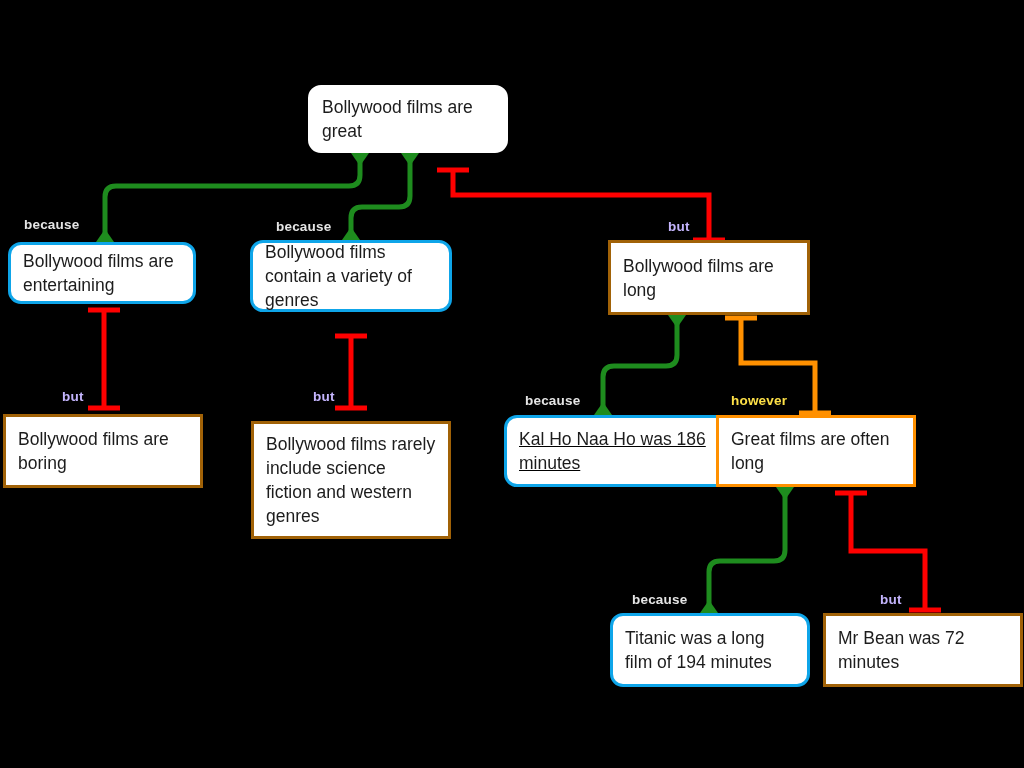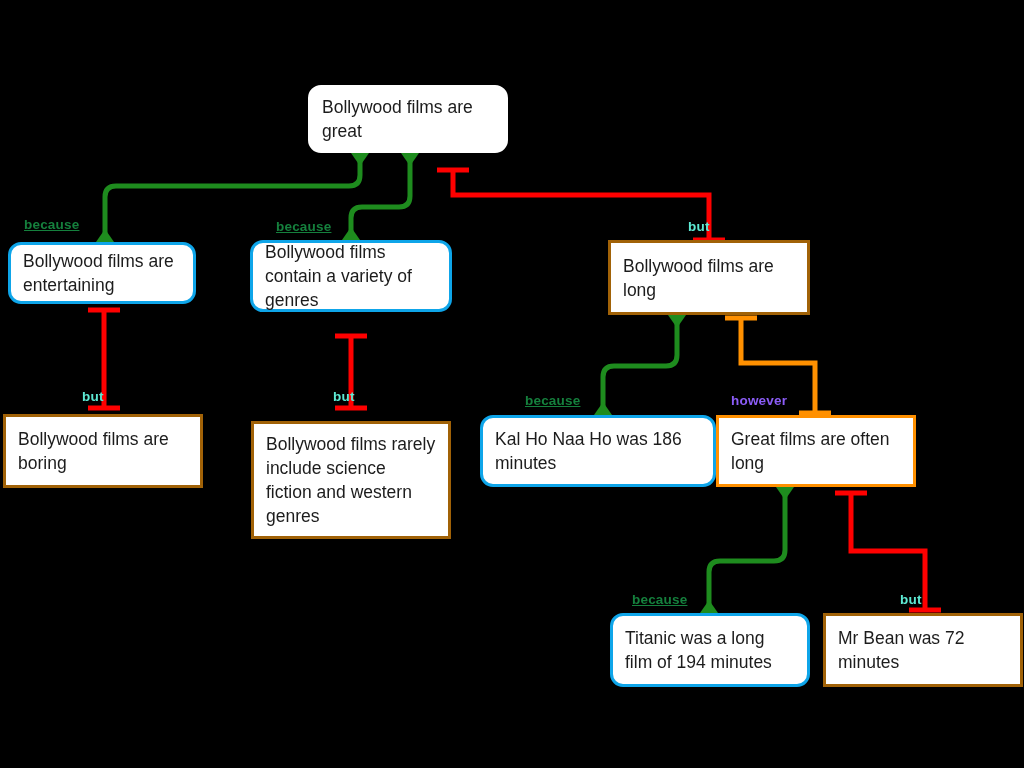--- a/index.html
+++ b/index.html
@@ -10,23 +10,23 @@
   .node{position:absolute;background:#fff;box-sizing:border-box;
         display:flex;align-items:center;}
   .node .txt{font-size:17.5px;line-height:24px;color:#1c1c1c;
              padding:0 12px;width:100%;}
   .n-green{border:3px solid #0ea5e9;border-radius:13px;}
   .n-red{border:3px solid #a16207;border-radius:0;}
   .n-orange{border:3px solid #ff9000;border-radius:0;}
   .n-root{border:2px solid #ffffff;border-radius:13px;}
   .conn-label{position:absolute;font-size:13.5px;font-weight:bold;
               letter-spacing:.2px;white-space:nowrap;}
-  .lbl-green{color:#15803d;text-decoration:underline;}
-  .lbl-red{color:#5eead4;margin-left:20px;}
-  .lbl-orange{color:#8b5cf6;}
+  .lbl-green{color:#e5e5e5;}
+  .lbl-red{color:#c4b5fd;}
+  .lbl-orange{color:#fde047;}
 </style>
 </head>
 <body>
 
 <div id="stage">
   <svg id="wires" viewBox="0 0 1024 768" xmlns="http://www.w3.org/2000/svg">
       <g>
         <path d="M360,153 L360,175 Q360,186 349,186 L116,186 Q105,186 105,197 L105,242" fill="none" stroke="#1e8c1e" stroke-width="5" stroke-linecap="butt"></path>
         <polygon points="96,242 114,242 105,229" fill="#1e8c1e"></polygon>
         <polygon points="351,153 369,153 360,166" fill="#1e8c1e"></polygon>
@@ -84,21 +84,21 @@
       </div>
       <div class="node n-red" style="left: 608px; top: 240px; width: 202px; height: 75px;">
         <div class="txt">Bollywood films are long</div>
       </div>
       <div class="node n-red" style="left: 3px; top: 414px; width: 200px; height: 74px;">
         <div class="txt">Bollywood films are boring</div>
       </div>
       <div class="node n-red" style="left: 251px; top: 414px; width: 200px; height: 118px; margin-top: 7px;">
         <div class="txt">Bollywood films rarely include science fiction and western genres</div>
       </div>
-      <div class="node n-green" style="left: 480px; top: 415px; width: 236px; height: 72px;">
+      <div class="node n-green" style="left: 504px; top: 415px; width: 236px; height: 72px; text-decoration: underline;">
         <div class="txt">Kal Ho Naa Ho was 186 minutes</div>
       </div>
       <div class="node n-orange" style="left: 716px; top: 415px; width: 200px; height: 72px;">
         <div class="txt">Great films are often long</div>
       </div>
       <div class="node n-green" style="left: 610px; top: 613px; width: 200px; height: 74px;">
         <div class="txt">Titanic was a long film of 194 minutes</div>
       </div>
       <div class="node n-red" style="left: 823px; top: 613px; width: 200px; height: 74px;">
         <div class="txt">Mr Bean was 72 minutes</div>

